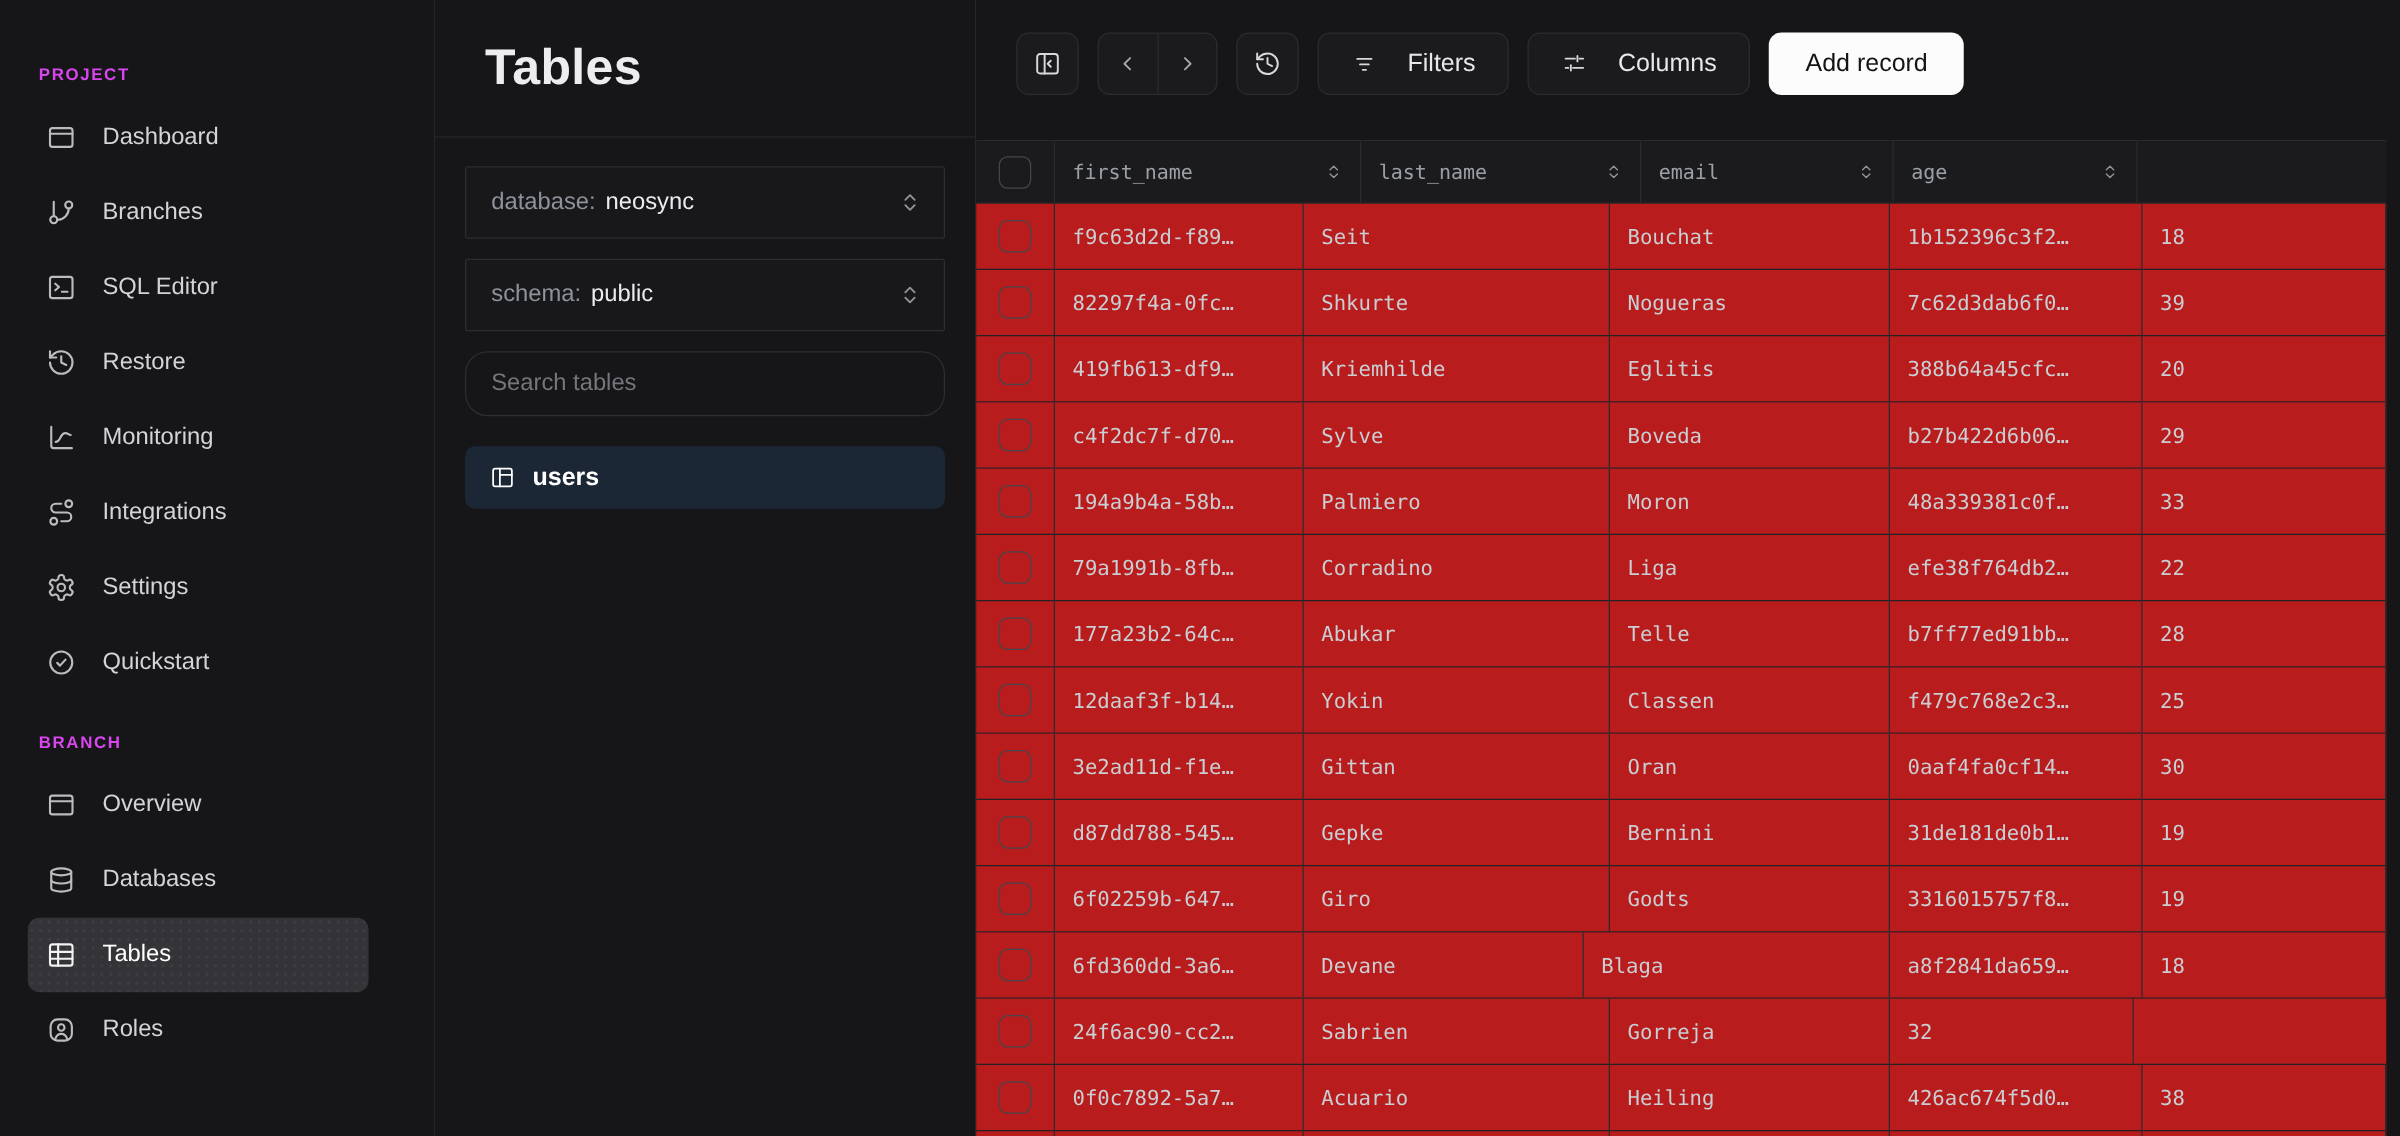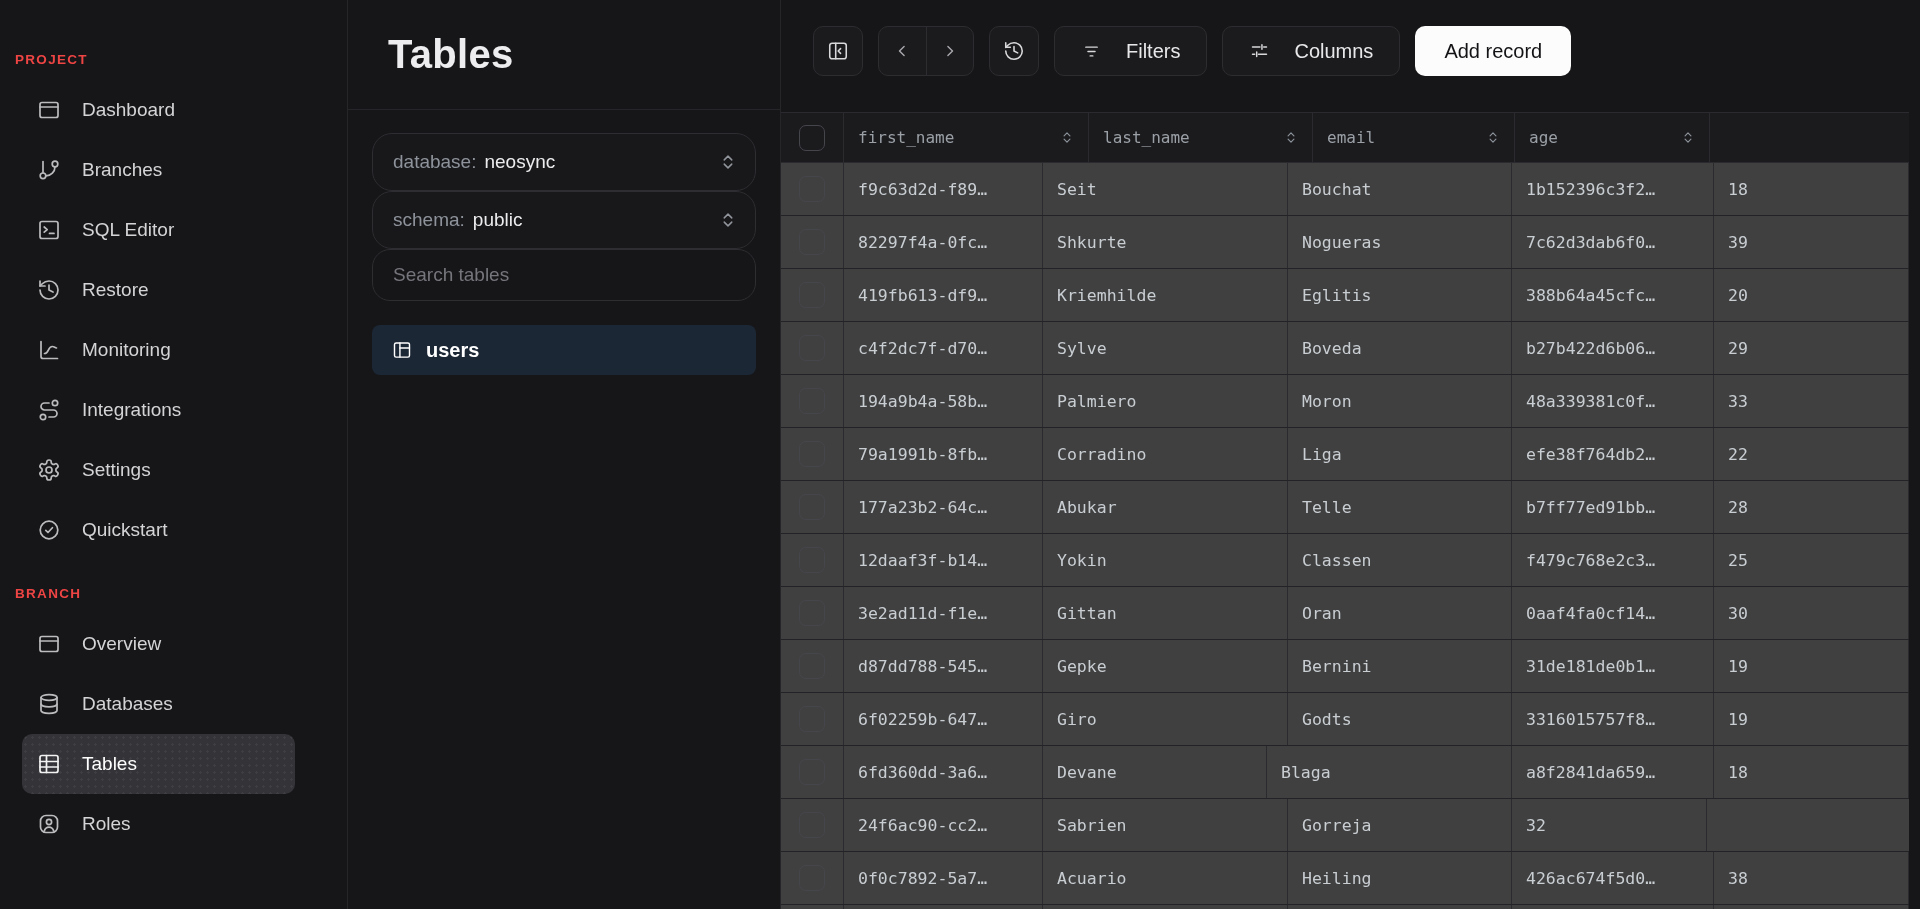--- a/index.html
+++ b/index.html
@@ -11,23 +11,23 @@
   }
   .app { display:flex; width:1920px; height:909px; }
 
   
   .sidebar {
     width:348px; min-width:348px; box-sizing:border-box;
     border-right:1px solid #26262a; background:#161618;
     padding-top:52px;
   }
   .side-section-label {
-    padding-left:15px; margin-bottom:13px;
+    padding-left:31px; margin-bottom:13px;
     font-size:13.5px; font-weight:700; letter-spacing:1.3px;
-    color:#ef4444;
+    color:#d946ef;
   }
   .side-section + .side-section { margin-top:26px; }
   .nav-item {
     height:60px; display:flex; align-items:center; gap:21px;
     padding-left:37px; margin-right:52px;
     color:#d4d4d6; font-size:19px; cursor:default;
   }
   .nav-item.active {
     margin:0 52px 0 22px; padding-left:15px;
     background:#333338;
@@ -46,22 +46,22 @@
     display:flex; flex-direction:column;
   }
   .tp-header {
     height:110px; box-sizing:border-box; flex:none;
     border-bottom:1px solid #26262a;
     display:flex; align-items:center; padding-left:40px;
   }
   .tp-title { font-size:40px; font-weight:700; color:#ededef; letter-spacing:0.3px; }
   .tp-body { padding:23px 24px 0 24px; }
   .select {
-    height:58px; box-sizing:border-box; 
-    border:1px solid #2d2d32; border-radius:20px; background:#18181b;
+    height:58px; box-sizing:border-box; margin-bottom:16px;
+    border:1px solid #2d2d32; border-radius:2px; background:#18181b;
     display:flex; align-items:center; padding:0 18px 0 20px;
     font-size:19px; color:#8e939b; cursor:default;
   }
   .sel-value { color:#ececee; margin-left:8px; }
   .sel-chevron { margin-left:auto; width:18px; height:18px; color:#90949b; }
   .search-input {
     display:block; width:100%; height:52px; box-sizing:border-box;
     margin-bottom:24px; padding:0 20px;
     border:1px solid #2d2d32; border-radius:18px; background:transparent;
     font-family:Liberation Sans, sans-serif; font-size:19px; color:#d8d8da;
@@ -103,21 +103,21 @@
   }
 
   
   .grid {
     width:1128px; flex:none;
     border-top:1px solid #2b2b2f;
     font-family:"DejaVu Sans Mono", monospace;
   }
   .g-row {
     display:flex; height:53px; box-sizing:border-box;
-    background:#404040; border-bottom:1px solid #232327;
+    background:#b91c1c; border-bottom:1px solid #232327;
   }
   .g-row.g-header { height:50px; background:#1b1b1e; border-bottom:1px solid #2b2b2f; }
   .g-cell {
     box-sizing:border-box; border-right:1px solid #2b2b2f;
     display:flex; align-items:center; padding:0 14px;
     font-size:16.5px; color:#c9ced3;
     overflow:hidden; white-space:nowrap; flex:none;
   }
   .g-header .g-cell { color:#9aa0a6; justify-content:space-between; font-size:16px; }
   .c0 { width:63px; padding:0; justify-content:center !important; }

